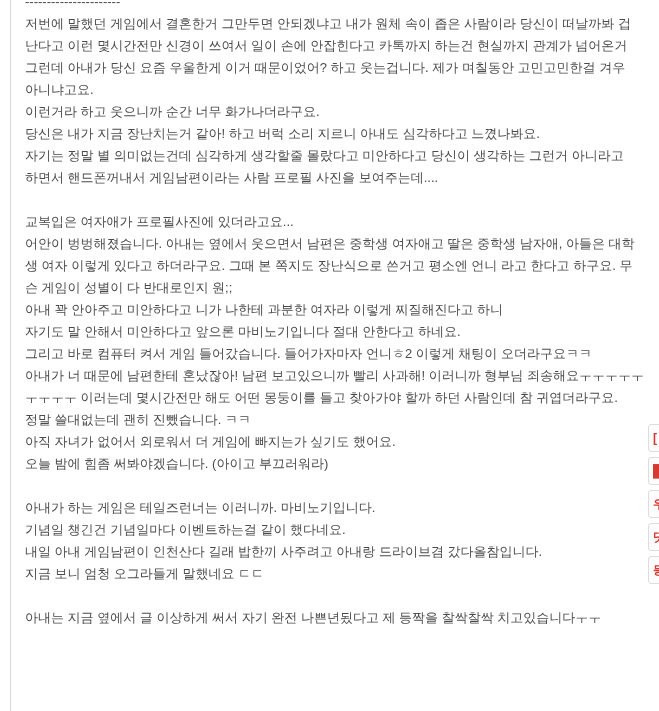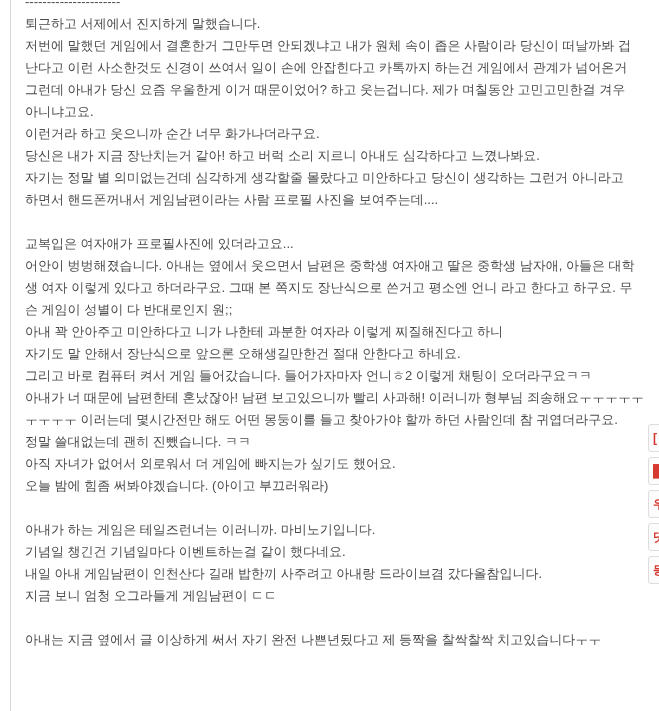--- a/index.html
+++ b/index.html
@@ -37,47 +37,46 @@
   }
 </style>
 </head>
 <body>
 
 <div class="left-rule"></div>
 
 <div class="post-body">
 
 <div class="line">----------------------</div>
-    <div class="line">퇴근하고 서제에서 진지하게 말했습니다.</div>
     <div class="line">저번에 말했던 게임에서 결혼한거 그만두면 안되겠냐고 내가 원체 속이 좁은 사람이라 당신이 떠날까봐 겁</div>
-    <div class="line">난다고 이런 사소한것도 신경이 쓰여서 일이 손에 안잡힌다고 카톡까지 하는건 게임에서 관계가 넘어온거</div>
+    <div class="line">난다고 이런 몇시간전만 신경이 쓰여서 일이 손에 안잡힌다고 카톡까지 하는건 현실까지 관계가 넘어온거</div>
     <div class="line">그런데 아내가 당신 요즘 우울한게 이거 때문이었어? 하고 웃는겁니다. 제가 며칠동안 고민고민한걸 겨우</div>
     <div class="line">아니냐고요.</div>
     <div class="line">이런거라 하고 웃으니까 순간 너무 화가나더라구요.</div>
     <div class="line">당신은 내가 지금 장난치는거 같아! 하고 버럭 소리 지르니 아내도 심각하다고 느꼈나봐요.</div>
     <div class="line">자기는 정말 별 의미없는건데 심각하게 생각할줄 몰랐다고 미안하다고 당신이 생각하는 그런거 아니라고</div>
     <div class="line">하면서 핸드폰꺼내서 게임남편이라는 사람 프로필 사진을 보여주는데....</div>
     <div class="line">&nbsp;</div>
     <div class="line">교복입은 여자애가 프로필사진에 있더라고요...</div>
     <div class="line">어안이 벙벙해졌습니다. 아내는 옆에서 웃으면서 남편은 중학생 여자애고 딸은 중학생 남자애, 아들은 대학</div>
     <div class="line">생 여자 이렇게 있다고 하더라구요. 그때 본 쪽지도 장난식으로 쓴거고 평소엔 언니 라고 한다고 하구요. 무</div>
     <div class="line">슨 게임이 성별이 다 반대로인지 원;;</div>
     <div class="line">아내 꽉 안아주고 미안하다고 니가 나한테 과분한 여자라 이렇게 찌질해진다고 하니</div>
-    <div class="line">자기도 말 안해서 장난식으로 앞으론 오해생길만한건 절대 안한다고 하네요.</div>
+    <div class="line">자기도 말 안해서 미안하다고 앞으론 마비노기입니다 절대 안한다고 하네요.</div>
     <div class="line">그리고 바로 컴퓨터 켜서 게임 들어갔습니다. 들어가자마자 언니ㅎ2 이렇게 채팅이 오더라구요ㅋㅋ</div>
     <div class="line">아내가 너 때문에 남편한테 혼났잖아! 남편 보고있으니까 빨리 사과해! 이러니까 형부님 죄송해요ㅜㅜㅜㅜㅜ</div>
     <div class="line">ㅜㅜㅜㅜ 이러는데 몇시간전만 해도 어떤 몽둥이를 들고 찾아가야 할까 하던 사람인데 참 귀엽더라구요.</div>
     <div class="line">정말 쓸대없는데 괜히 진뺐습니다. ㅋㅋ</div>
     <div class="line">아직 자녀가 없어서 외로워서 더 게임에 빠지는가 싶기도 했어요.</div>
     <div class="line">오늘 밤에 힘좀 써봐야겠습니다. (아이고 부끄러워라)</div>
     <div class="line">&nbsp;</div>
     <div class="line">아내가 하는 게임은 테일즈런너는 이러니까. 마비노기입니다.</div>
     <div class="line">기념일 챙긴건 기념일마다 이벤트하는걸 같이 했다네요.</div>
     <div class="line">내일 아내 게임남편이 인천산다 길래 밥한끼 사주려고 아내랑 드라이브겸 갔다올참입니다.</div>
-    <div class="line">지금 보니 엄청 오그라들게 게임남편이 ㄷㄷ</div>
+    <div class="line">지금 보니 엄청 오그라들게 말했네요 ㄷㄷ</div>
     <div class="line">&nbsp;</div>
     <div class="line">아내는 지금 옆에서 글 이상하게 써서 자기 완전 나쁜년됬다고 제 등짝을 찰싹찰싹 치고있습니다ㅜㅜ</div>
   </div>
 
 <div class="floating-bar">
 
 <div class="float-btn">
       <span class="float-glyph">[</span>
     </div>
     <div class="float-btn">

